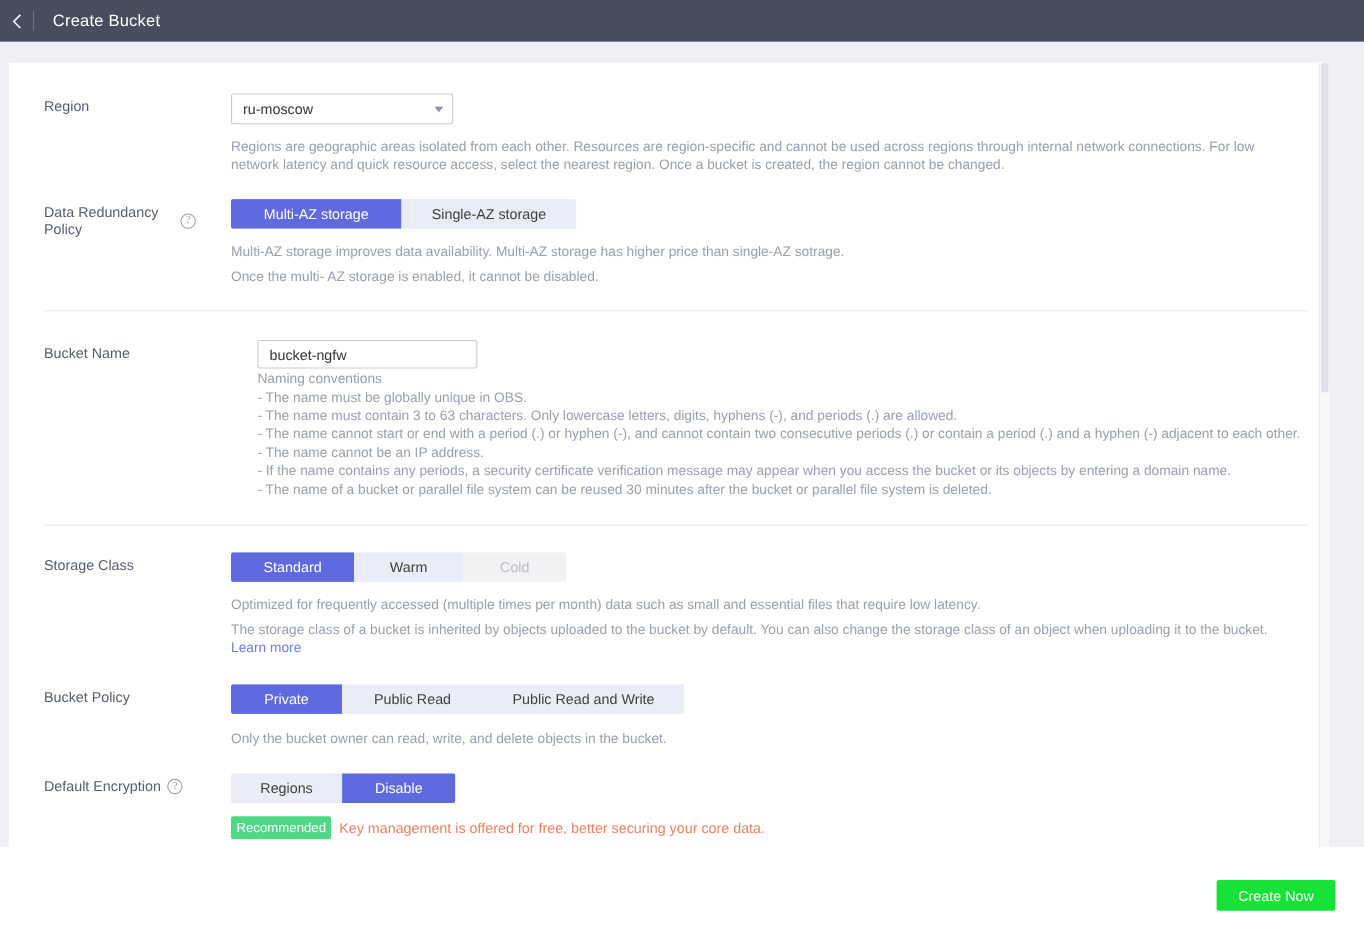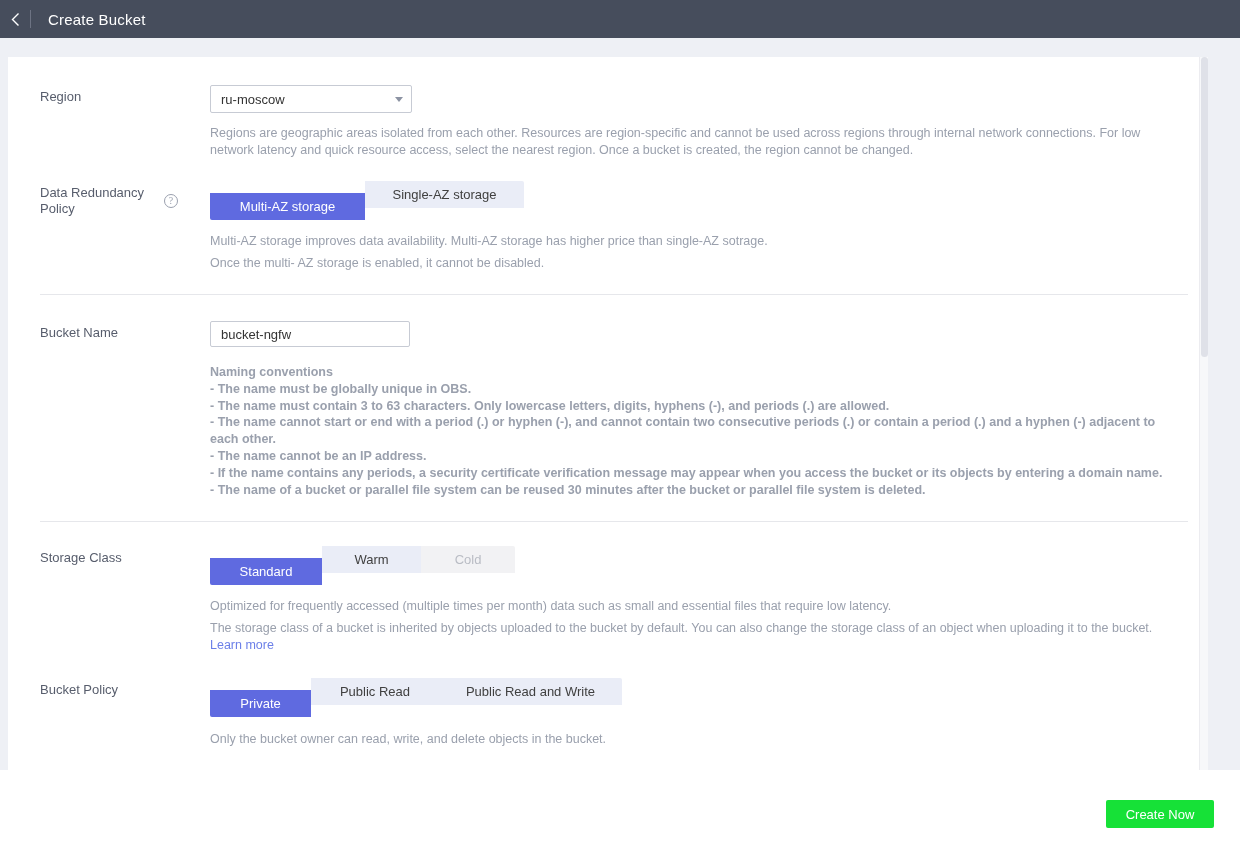--- a/index.html
+++ b/index.html
@@ -182,21 +182,20 @@
     font-size: 13px;
     background: #eaedf7;
     color: #404040;
     cursor: pointer;
     padding: 0 14px;
     user-select: none;
   }
   .seg.selected {
     background: #5f6ae0;
     color: #ffffff;
-    margin-top: 12px;
   }
   .seg.disabled {
     background: #f2f2f4;
     color: #b9bcc4;
     cursor: not-allowed;
   }
 
   
   .desc {
     color: #9aa0ad;
@@ -308,25 +307,25 @@
           <div class="seg selected" style="width:155px;">Multi-AZ storage</div>
           <div class="seg" style="width:159px;">Single-AZ storage</div>
         </div>
         <div class="desc" style="margin-top:13px;">Multi-AZ storage improves data availability. Multi-AZ storage has higher price than single-AZ sotrage.</div>
         <div class="desc">Once the multi- AZ storage is enabled, it cannot be disabled.</div>
       </div>
     </div>
 
     <div class="divider" style="margin-top:22px;"></div>
 
-    <div class="row" style="margin-top:26px;">
+    <div class="row" style="margin-top:26px;gap:24px;">
       <div class="row-label">Bucket Name</div>
       <div class="row-field">
         <input class="text-input" type="text" value="bucket-ngfw" style="">
-        <div class="desc-block" style="margin-top:17px; max-width:970px;font-weight:bold;">
+        <div class="desc-block" style="margin-top:1px; max-width:970px;">
           <div>Naming conventions</div>
           <div>- The name must be globally unique in OBS.</div>
           <div>- The name must contain 3 to 63 characters. Only lowercase letters, digits, hyphens (-), and periods (.) are allowed.</div>
           <div>- The name cannot start or end with a period (.) or hyphen (-), and cannot contain two consecutive periods (.) or contain a period (.) and a hyphen (-) adjacent to each other.</div>
           <div>- The name cannot be an IP address.</div>
           <div>- If the name contains any periods, a security certificate verification message may appear when you access the bucket or its objects by entering a domain name.</div>
           <div>- The name of a bucket or parallel file system can be reused 30 minutes after the bucket or parallel file system is deleted.</div>
         </div>
       </div>
     </div>

